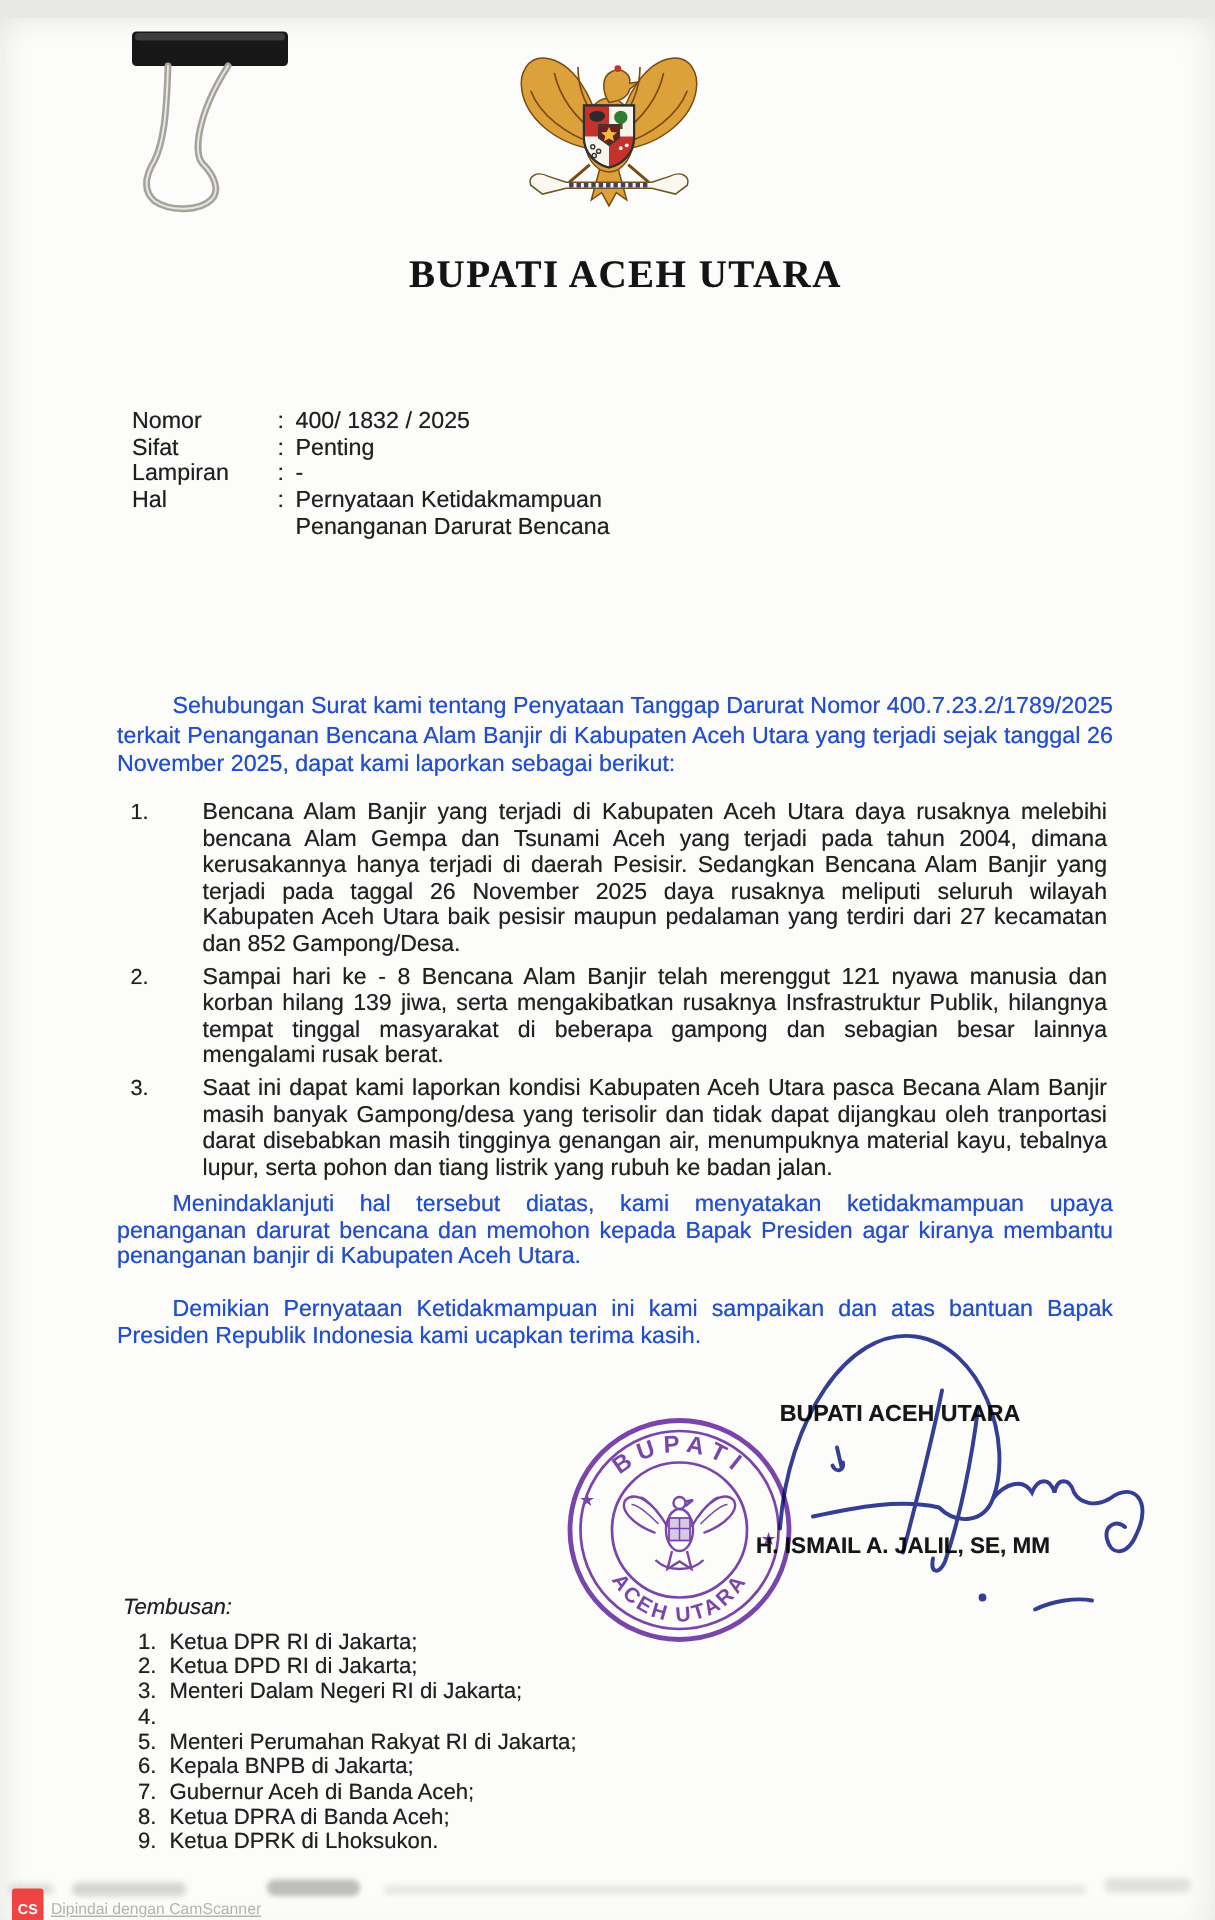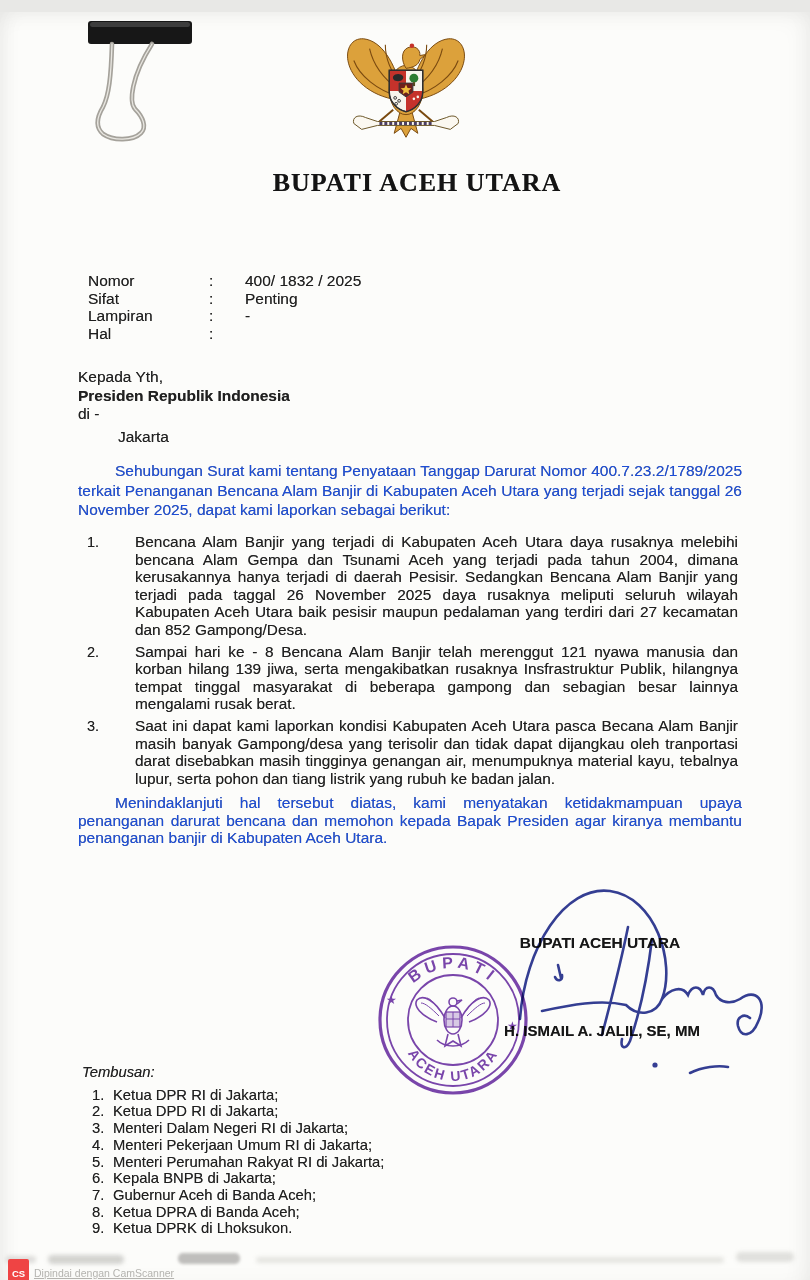--- a/index.html
+++ b/index.html
@@ -20,21 +20,21 @@
     font-family:"Liberation Serif", serif; font-weight:bold;
     font-size:26px; letter-spacing:1px; color:#141414;
     transform:translateX(12px);
   }
   .dateline{
     position:absolute; top:221px; left:0; width:712px; text-align:right;
     font-size:16.5px; color:#1b1b1b;
   }
 
   .meta{ position:absolute; top:260px; left:88px; font-size:15.5px; line-height:17.7px; }
-  .meta-row{ display:grid; grid-template-columns:97px 12px auto;gap:24px; }
+  .meta-row{ display:grid; grid-template-columns:97px 12px auto; }
   .m-label{ color:#1e1e1e; }
 
   .addressee{ position:absolute; top:356px; left:78px; font-size:15.5px; line-height:18.6px; }
   .addressee .bold{ font-weight:bold; }
   .addr-city{ margin-left:40px; margin-top:4px; }
 
   .para{
     position:absolute; left:78px; width:664px;
     font-size:15.5px; text-align:justify; color:#1d4ed8;
   }
@@ -133,48 +133,47 @@
       <span class="m-value">Penting</span>
     </div>
     <div class="meta-row">
       <span class="m-label">Lampiran</span>
       <span class="m-sep">:</span>
       <span class="m-value">-</span>
     </div>
     <div class="meta-row">
       <span class="m-label">Hal</span>
       <span class="m-sep">:</span>
-    </div>
-  </div>
-
-  <div class="addressee txt">
-    <div>Kepada Yth,</div>
-    <div class="bold">Presiden Republik Indonesia</div>
-    <div>di -</div>
-    <div class="addr-city">Jakarta</div>
-  </div>
+      <span class="m-value">
+        <div>Pernyataan Ketidakmampuan</div>
+        <div>Penanganan Darurat Bencana</div>
+      </span>
+    </div>
+  </div>
+
 
   <div class="para opening txt">Sehubungan Surat kami tentang Penyataan Tanggap Darurat Nomor 400.7.23.2/1789/2025 terkait Penanganan Bencana Alam Banjir di Kabupaten Aceh Utara yang terjadi sejak tanggal 26 November 2025, dapat kami laporkan sebagai berikut:</div>
 
   <div class="points">
     <div class="point txt">
       <span class="p-num">1.</span>
       <span>Bencana Alam Banjir yang terjadi di Kabupaten Aceh Utara daya rusaknya melebihi bencana Alam Gempa dan Tsunami Aceh yang terjadi pada tahun 2004, dimana kerusakannya hanya terjadi di daerah Pesisir. Sedangkan Bencana Alam Banjir yang terjadi pada taggal 26 November 2025 daya rusaknya meliputi seluruh wilayah Kabupaten Aceh Utara baik pesisir maupun pedalaman yang terdiri dari 27 kecamatan dan 852 Gampong/Desa.</span>
     </div>
     <div class="point txt">
       <span class="p-num">2.</span>
       <span>Sampai hari ke - 8 Bencana Alam Banjir telah merenggut 121 nyawa manusia dan korban hilang 139 jiwa, serta mengakibatkan rusaknya Insfrastruktur Publik, hilangnya tempat tinggal masyarakat di beberapa gampong dan sebagian besar lainnya mengalami rusak berat.</span>
     </div>
     <div class="point txt">
       <span class="p-num">3.</span>
       <span>Saat ini dapat kami laporkan kondisi Kabupaten Aceh Utara pasca Becana Alam Banjir masih banyak Gampong/desa yang terisolir dan tidak dapat dijangkau oleh tranportasi darat disebabkan masih tingginya genangan air, menumpuknya material kayu, tebalnya lupur, serta pohon dan tiang listrik yang rubuh ke badan jalan.</span>
     </div>
   </div>
 
   <div class="para closing closing1 txt">Menindaklanjuti hal tersebut diatas, kami menyatakan ketidakmampuan upaya penanganan darurat bencana dan memohon kepada Bapak Presiden agar kiranya membantu penanganan banjir di Kabupaten Aceh Utara.</div>
+  <div class="para closing closing2 txt">Demikian Pernyataan Ketidakmampuan ini kami sampaikan dan atas bantuan Bapak Presiden Republik Indonesia kami ucapkan terima kasih.</div>
 
   <div class="sig-title txt">BUPATI ACEH UTARA</div>
   <div class="sig-name txt">H. ISMAIL A. JALIL, SE, MM</div>
 
   <svg class="stamp-svg" viewBox="0 0 156 156">
     <g fill="none" stroke="#7038A8">
       <circle cx="78" cy="78" r="73" stroke-width="3.2"></circle>
       <circle cx="78" cy="78" r="66" stroke-width="1.8"></circle>
       <circle cx="78" cy="78" r="45" stroke-width="1.8"></circle>
     </g>
@@ -226,21 +225,20 @@
     <div class="t-item">
         <span class="t-num">2.</span>
         <span>Ketua DPD RI di Jakarta;</span>
       </div>
     <div class="t-item">
         <span class="t-num">3.</span>
         <span>Menteri Dalam Negeri RI di Jakarta;</span>
       </div>
     <div class="t-item">
         <span class="t-num">4.</span>
-        <span>Menteri Pekerjaan Umum RI di Jakarta;</span>
       </div>
     <div class="t-item">
         <span class="t-num">5.</span>
         <span>Menteri Perumahan Rakyat RI di Jakarta;</span>
       </div>
     <div class="t-item">
         <span class="t-num">6.</span>
         <span>Kepala BNPB di Jakarta;</span>
       </div>
     <div class="t-item">

